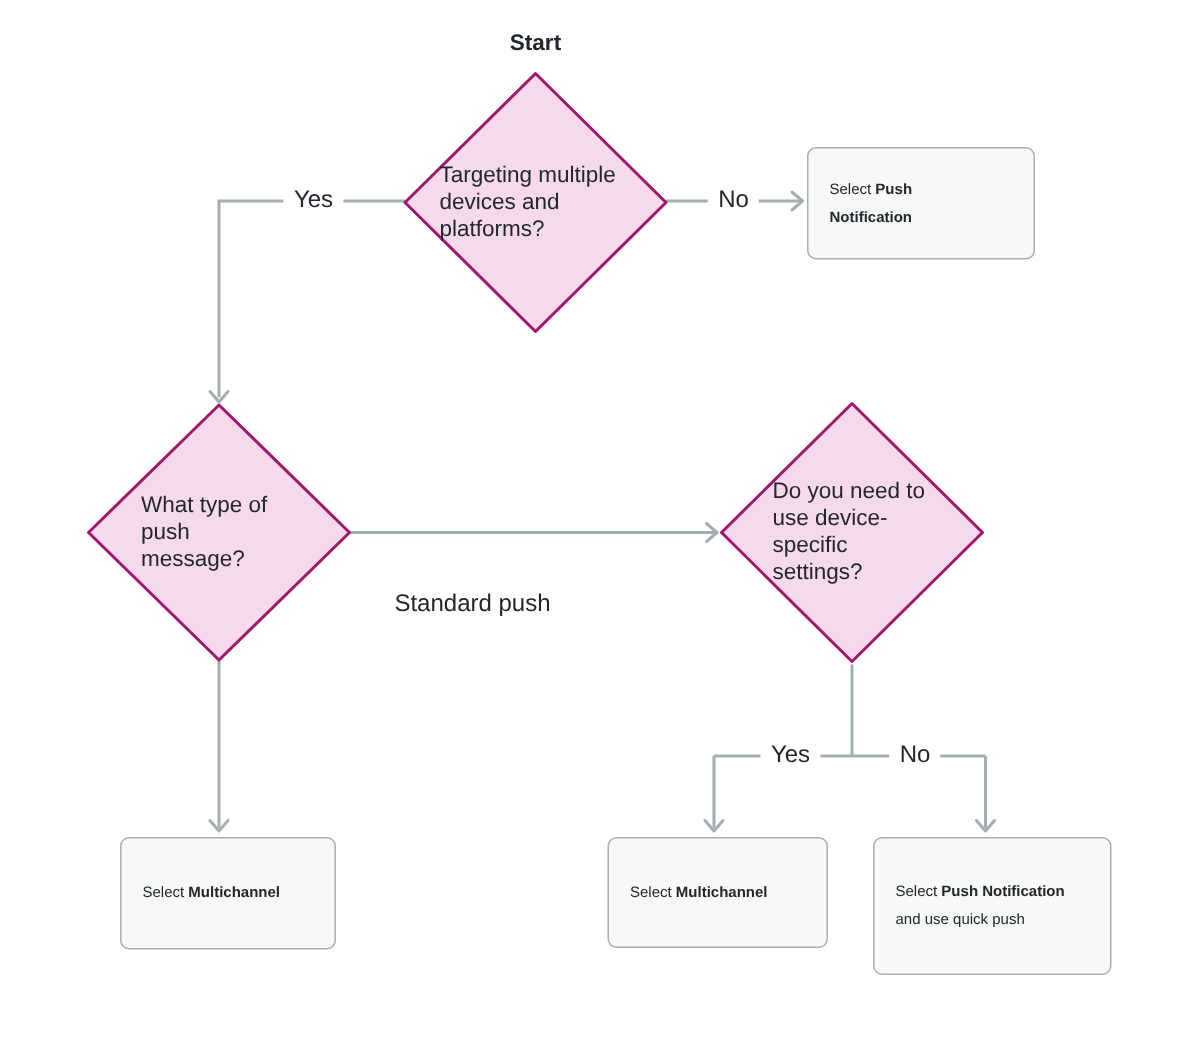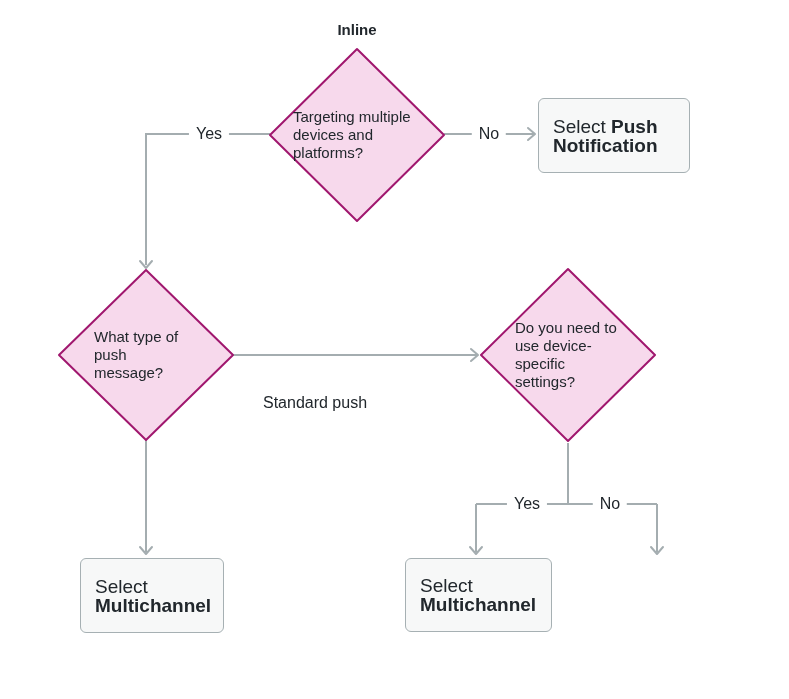--- a/index.html
+++ b/index.html
@@ -71,21 +71,21 @@
   }
   .result-box{
     position:absolute;
     box-sizing:border-box;
     background:var(--box-fill);
     border:1.5px solid var(--box-border);
     border-radius:6px;
     display:flex;
     align-items:center;
     padding:10px 24px 10px 14px;
-    font-size:19px;
+    font-size:10px;
     line-height:19px;
   }
   .result-box b{font-weight:700;}
 </style>
 </head>
 <body>
 
 <div class="stage">
 
   <svg class="layer" width="789" height="699" viewBox="0 0 789 699">
@@ -107,21 +107,21 @@
     <path class="connector" d="M476,504 V552"></path>
     <polyline class="arrowhead" points="470,547 476,554 482,547"></polyline>
     <path class="connector" d="M657,504 V552"></path>
     <polyline class="arrowhead" points="651,547 657,554 663,547"></polyline>
 
     <polygon class="diamond-shape" points="357,49 444,135 357,221 270,135"></polygon>
     <polygon class="diamond-shape" points="146,270 233,355 146,440 59,355"></polygon>
     <polygon class="diamond-shape" points="568,269 655,355 568,441 481,355"></polygon>
   </svg>
 
-  <div class="start-label" style="left:357px;top:29px;">Inline</div>
+  <div class="start-label" style="left:357px;top:29px;">Start</div>
 
   <div class="diamond-text" style="left:357px;top:135px;width:128px;">Targeting multiple devices and platforms?</div>
   <div class="diamond-text" style="left:568px;top:355px;width:106px;">Do you need to use device-specific settings?</div>
   <div class="diamond-text" style="left:146px;top:355px;width:104px;">What type of push message?</div>
 
   <div class="edge-label" style="left:209px;top:134px;">Yes</div>
   <div class="edge-label" style="left:489px;top:134px;">No</div>
   <div class="edge-label" style="left:315px;top:356px;margin-top:47px;">Standard push</div>
   <div class="edge-label" style="left:527px;top:504px;">Yes</div>
   <div class="edge-label" style="left:610px;top:504px;">No</div>
@@ -131,14 +131,17 @@
   </div>
 
   <div class="result-box" style="left:80px;top:558px;width:144px;height:75px;">
     <span><span>Select </span><b>Multichannel</b><span></span></span>
   </div>
 
   <div class="result-box" style="left:405px;top:558px;width:147px;height:74px;">
     <span><span>Select </span><b>Multichannel</b><span></span></span>
   </div>
 
+  <div class="result-box" style="left:582px;top:558px;width:159px;height:92px;">
+    <span><span>Select </span><b>Push Notification</b><span> and use quick push</span></span>
+  </div>
 
 </div>
 
 </body></html>

